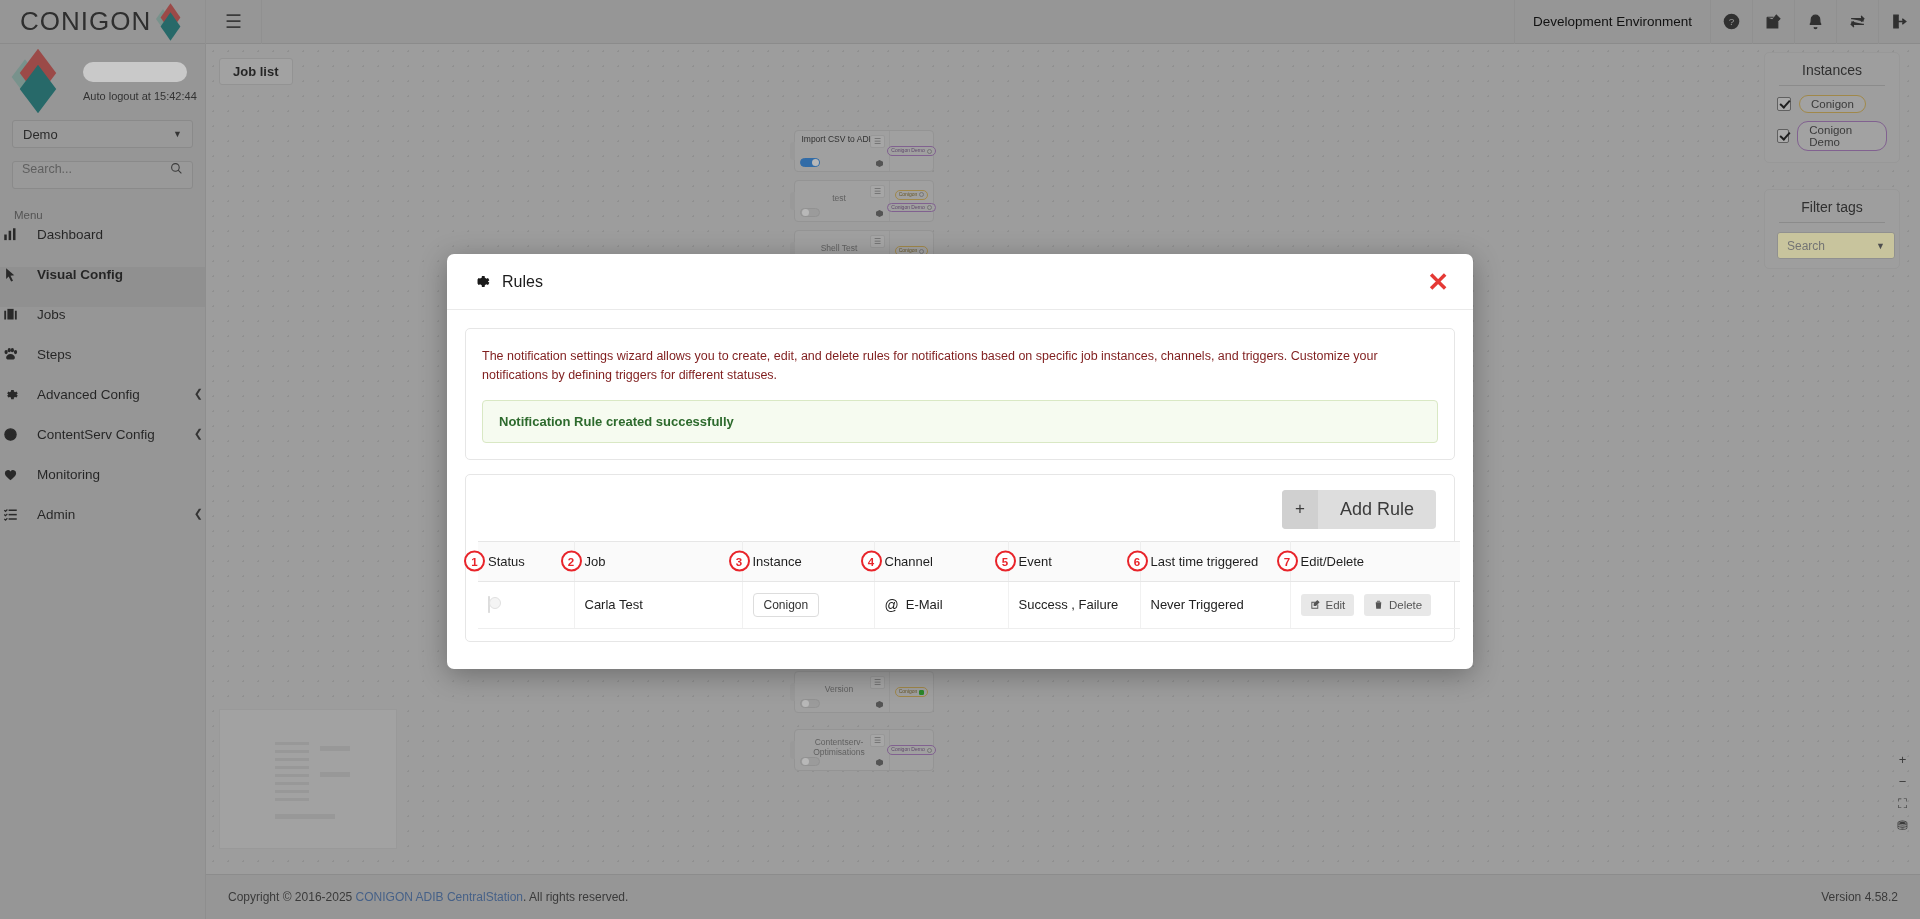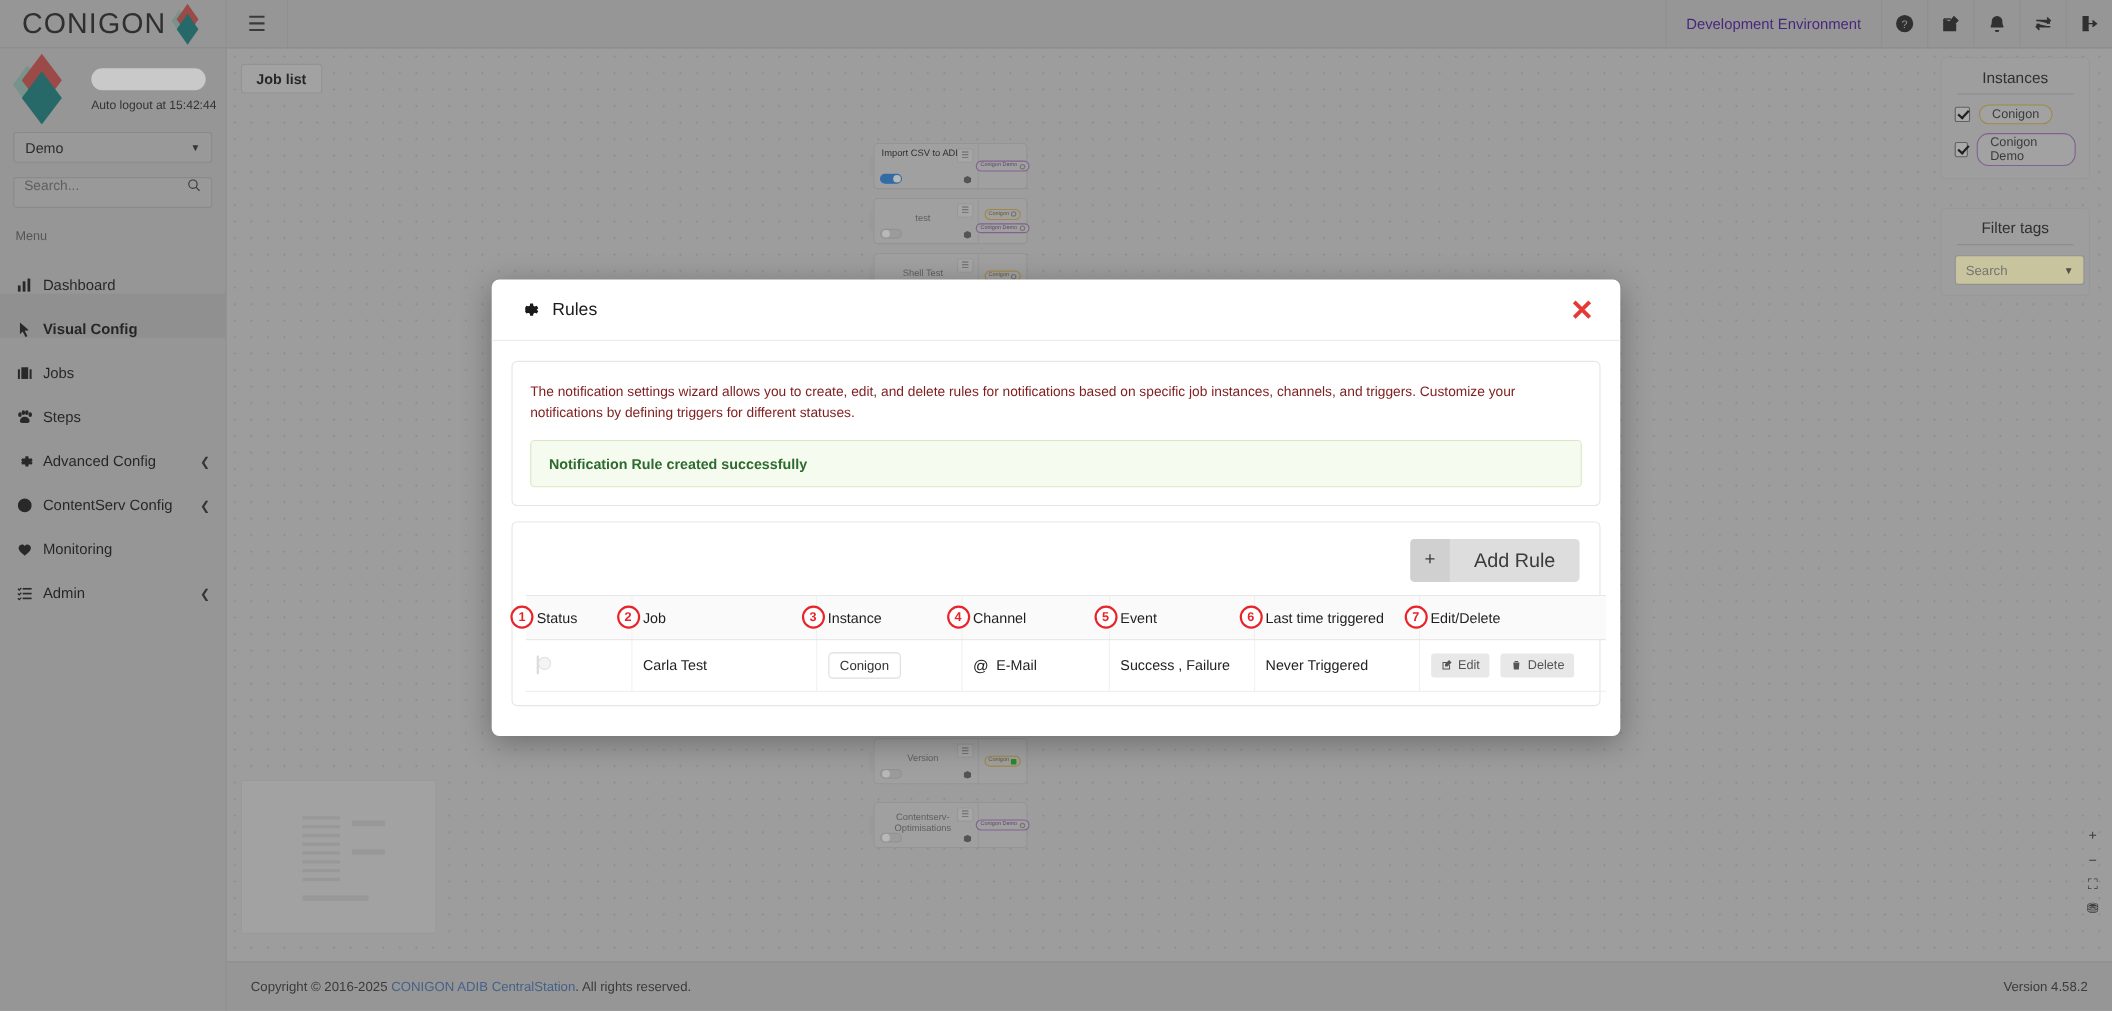--- a/index.html
+++ b/index.html
@@ -34,21 +34,21 @@
   .logo-diamond .d2 { background: #1f7a7a; left: 5px; top: 9px; }
   .logo-diamond .d3 { background: #8fb3ab; left: 0px; top: 4px; width: 12px; height: 12px;}
 
   .hamburger {
     width: 56px; height: 44px; display: flex; align-items: center;
     justify-content: center; border-right: 1px solid #b0b0b0;
     font-size: 19px; color: #3a3a3a; cursor: pointer;
   }
   .topbar-spacer { flex: 1; }
   .env-label {
-    font-size: 13.5px; color: #4c1d95; padding: 0 18px; height: 44px;
+    font-size: 13.5px; color: #000000; padding: 0 18px; height: 44px;
     display: flex; align-items: center; border-left: 1px solid #b0b0b0;
   }
   .topicon {
     width: 42px; height: 44px; display: flex; align-items: center;
     justify-content: center; border-left: 1px solid #b0b0b0;
     cursor: pointer; color: #2c2c2c;
   }
   .topicon svg { width: 17px; height: 17px; fill: #2c2c2c; }
 
   
@@ -83,22 +83,22 @@
     border-radius: 3px; background: #bdbdbd; display: flex; 
     padding: 0 9px; font-size: 12.5px; color: #6d6d6d;
   }
   .side-search .sicon { margin-left: auto; }
   .side-search svg { width: 13px; height: 13px; stroke: #3a3a3a; fill: none; stroke-width: 2; }
 
   .menu-title {
     font-size: 11.5px; color: #5d5d5d; padding: 20px 0 6px 14px;
   }
   .menu-item {
-    display: flex; align-items: flex-end; height: 40px; padding: 0 14px;
-    font-size: 13.5px; color: #1d1d1d; cursor: pointer; gap: 8px;
+    display: flex; align-items: flex-start; height: 40px; padding: 0 2px;
+    font-size: 13.5px; color: #1d1d1d; cursor: pointer; gap: 18px;
   }
   .menu-item.active { background: #b0b0b0; font-weight: bold; }
   .menu-item .mi-icon { width: 17px; display: flex; justify-content: center; }
   .menu-item .mi-icon svg { width: 15px; height: 15px; fill: #222; }
   .menu-item .chev { margin-left: auto; font-size: 11px; color: #333; }
 
   
   .canvas {
     position: absolute; left: 206px; top: 44px; right: 0; height: 830px;
     background-color: #c3c3c3;

